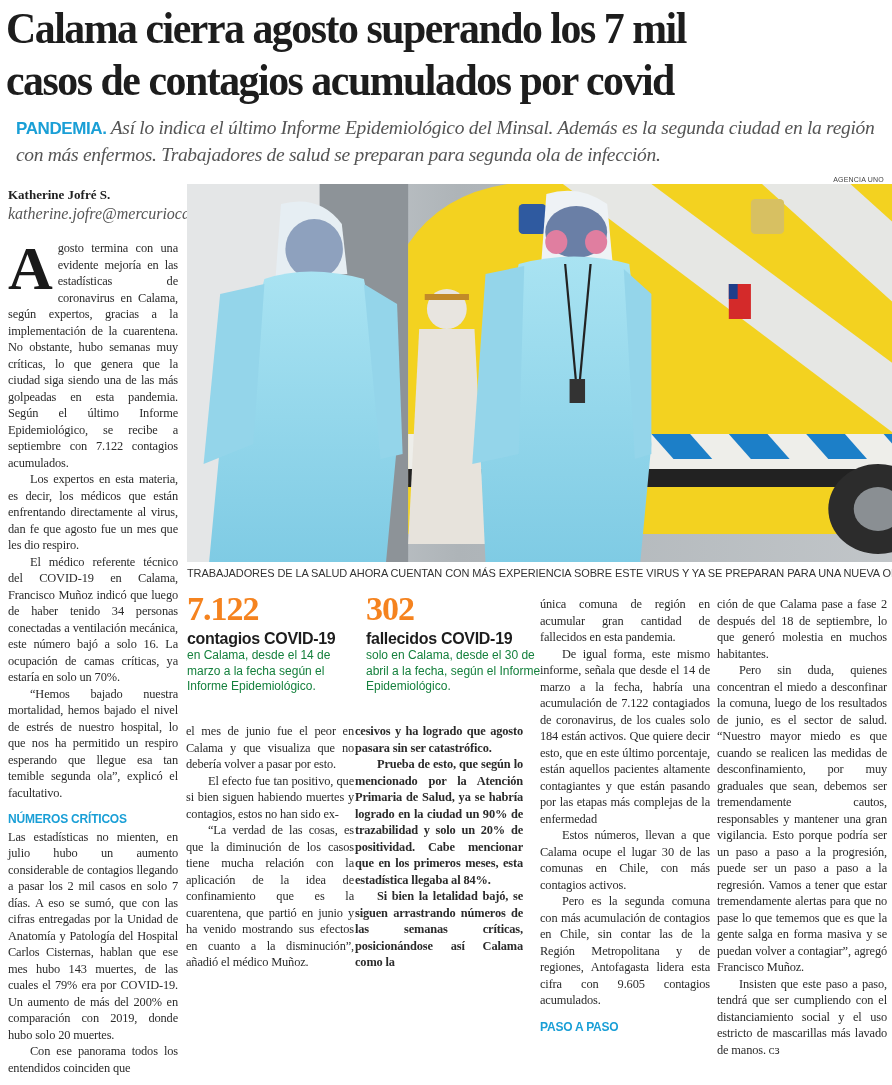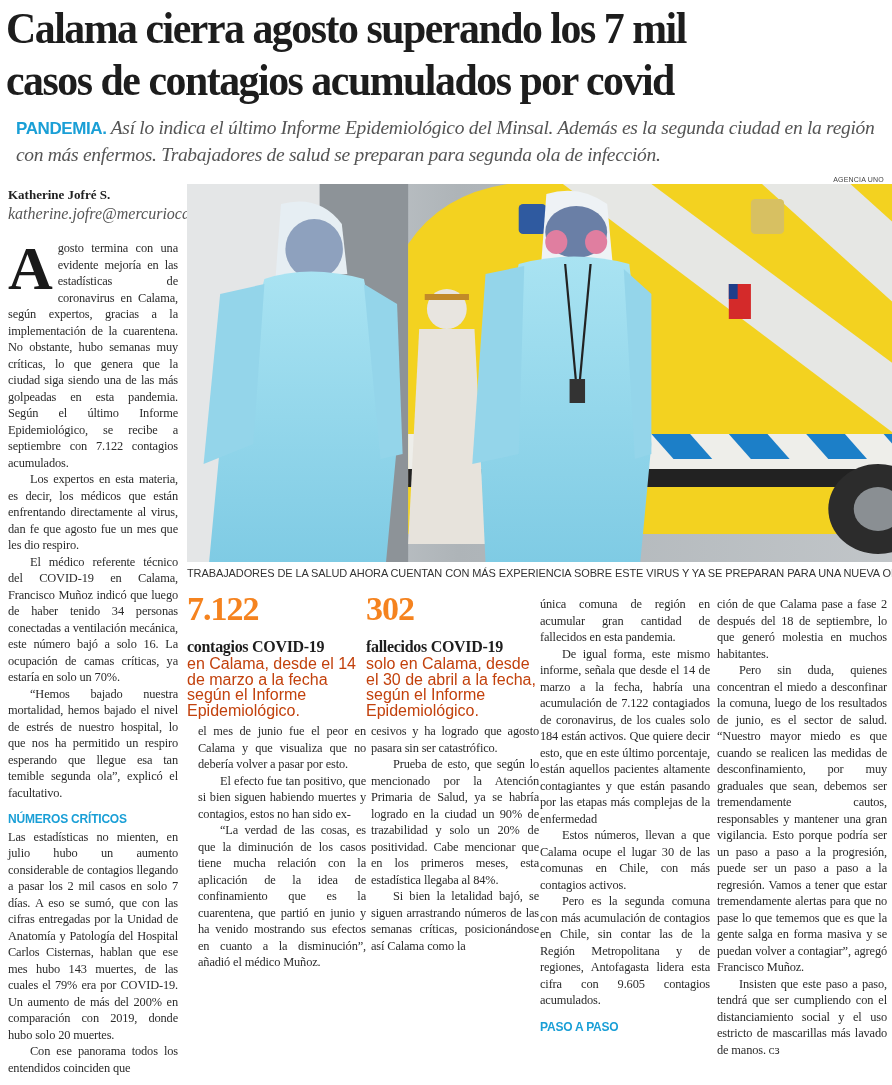--- a/index.html
+++ b/index.html
@@ -34,22 +34,22 @@
   .byline .name { font-family: "Liberation Serif", serif; font-weight: bold; font-size: 13px; color: #222; }
   .byline .email { font-style: italic; font-size: 16px; color: #555; margin-top: 2px; }
 
   .col {
     position: absolute; font-size: 12.4px; line-height: 16.5px; text-align: justify;
     hyphens: auto; color: #2b2b2b; letter-spacing: -0.15px;
   }
   .col p { text-indent: 22px; }
   .col p.noind { text-indent: 0; }
   .col1 { left: 8px; top: 240px; width: 170px; }
-  .col2 { left: 186px; top: 723px; width: 168px; margin-left: 12px; }
-  .col3 { left: 371px; top: 723px; width: 168px; }
+  .col2 { left: 186px; top: 723px; width: 168px; }
+  .col3 { left: 355px; top: 723px; width: 168px; font-weight: bold; }
   .col4 { left: 540px; top: 596px; width: 170px; }
   .col5 { left: 717px; top: 596px; width: 170px; }
 
   .dropcap {
     float: left; font-family: "Liberation Serif", serif; font-weight: bold;
     font-size: 62px; line-height: 50px; margin: 3px 5px 0 0; color: #1a1a1a;
   }
   .subhead {
     font-family: "Liberation Sans", sans-serif; font-weight: bold; font-size: 12px;
     color: #1a9fd6; text-indent: 0 !important; margin-top: 10px; margin-bottom: 1px; letter-spacing: -0.2px;
@@ -66,22 +66,22 @@
     font-family: "Liberation Sans", sans-serif; font-size: 11px; color: #333; letter-spacing: -0.1px; white-space: nowrap;
   }
 
   .stat { position: absolute; top: 590px; width: 175px; font-family: "Liberation Sans", sans-serif; }
   .stat1 { left: 187px; }
   .stat2 { left: 366px; }
   .stat .num {
     font-family: "Liberation Serif", serif; font-weight: bold; font-size: 34px; line-height: 38px;
     color: #f5831f; letter-spacing: -1px;
   }
-  .stat .label { font-weight: bold; font-size: 16px; line-height: 19px; color: #1d1d1d; margin-top: 9px; letter-spacing: -0.3px; font-family: Liberation Serif, serif; }
-  .stat .desc { font-size: 16px; line-height: 15.5px; color: #c2410c; }
+  .stat .label { font-weight: bold; font-size: 16px; line-height: 19px; color: #1d1d1d; margin-top: 1px; letter-spacing: -0.3px; }
+  .stat .desc { font-size: 12px; line-height: 15.5px; color: #15803d; }
 </style>
 </head>
 <body>
 
 <h1 class="headline">
   <span>Calama cierra agosto superando los 7 mil</span>
   <span>casos de contagios acumulados por covid</span>
 </h1>
 
 <div class="deck">

